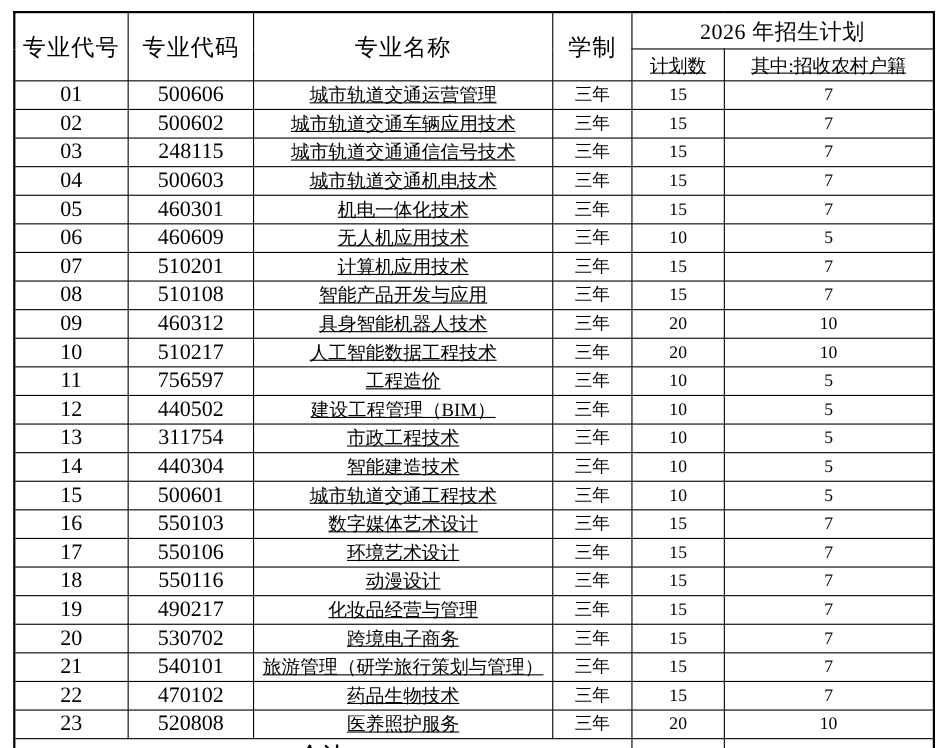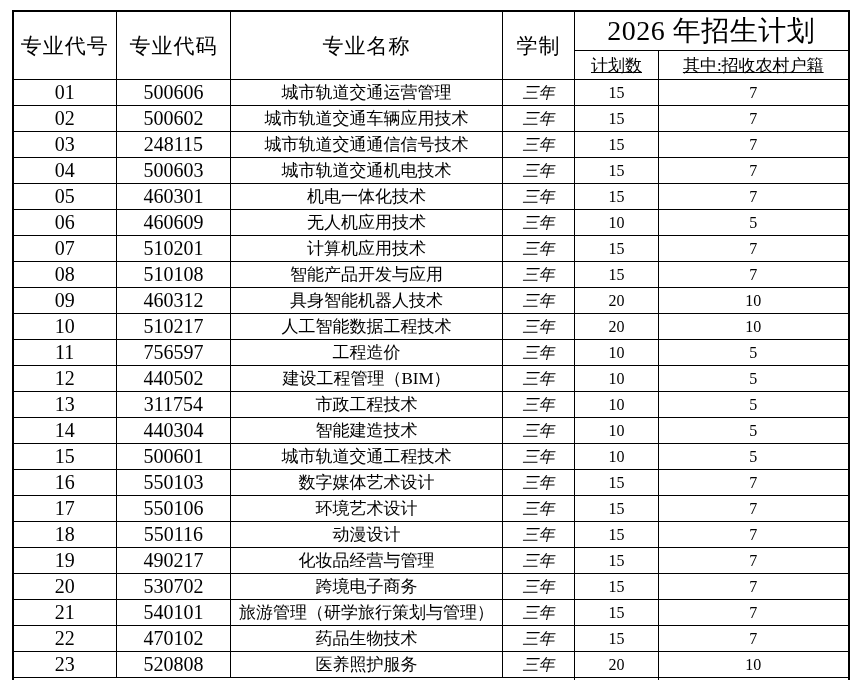--- a/index.html
+++ b/index.html
@@ -56,38 +56,38 @@
   .hdr-sub th {
     height: 28px;
     font-size: 17px;
     text-decoration: underline;
   }
   .hdr-main th.tall,
   .hdr-main th.group {
     font-size: 21px;
   }
   .hdr-main th.group {
-    font-size: 28px;
+    font-size: 20px;
     letter-spacing: 0.5px;
     margin-top: 20px;
   }
   tbody td {
     height: 25px;
     font-size: 17px;
     line-height: 25px;
   }
   td.code, td.num {
     font-size: 20px;
   }
   td.name {
     font-size: 17px;
+    text-decoration: underline;
   }
   td.len {
     font-size: 16px;
-    font-style: italic;
   }
   td.plan, td.rural {
     font-size: 16px;
   }
   tr.total td {
     height: 30px;
     font-size: 19px;
     font-weight: bold;
     letter-spacing: 2px;
   }

